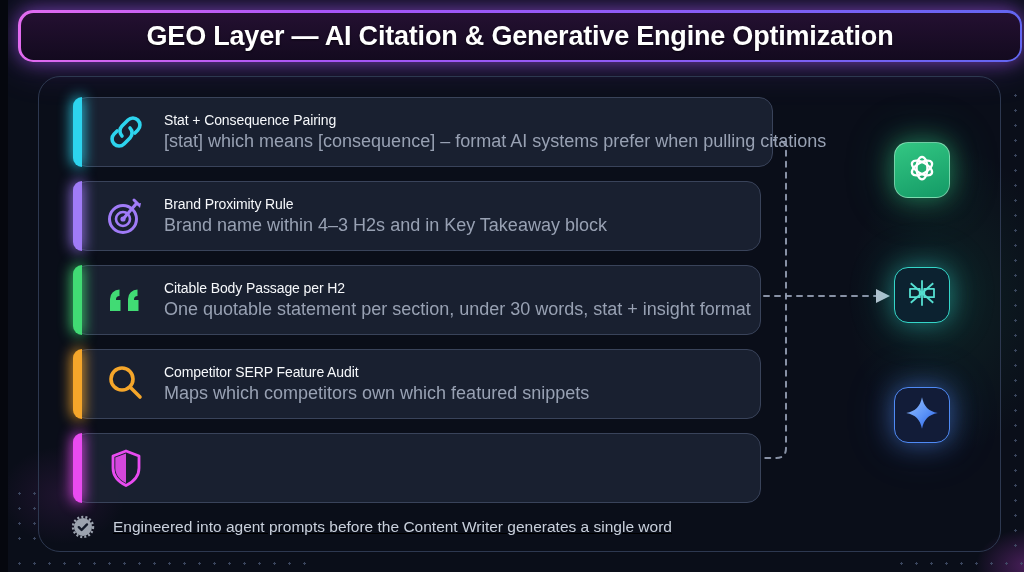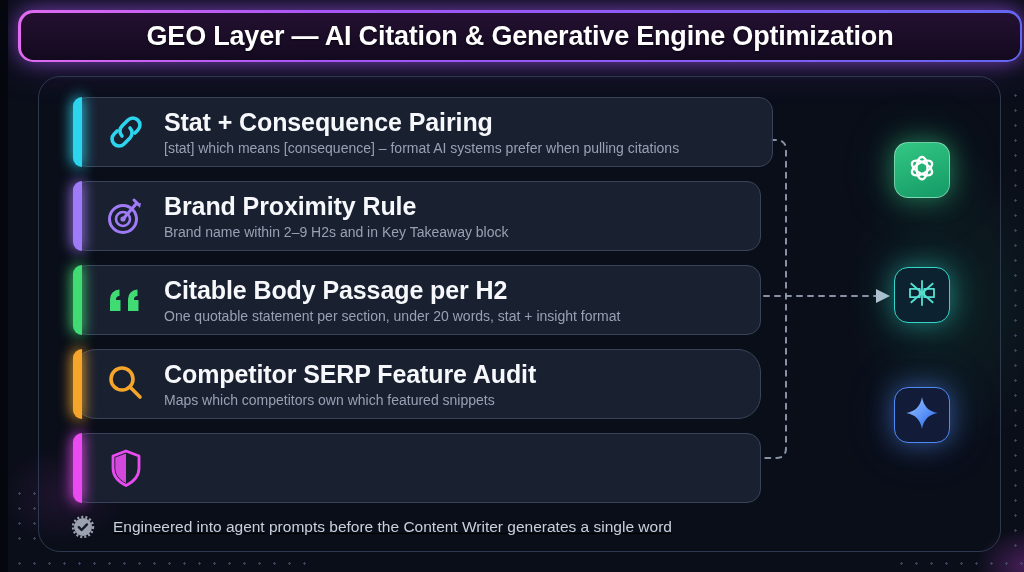--- a/index.html
+++ b/index.html
@@ -54,26 +54,26 @@
   }
   .card .accent{
     position:absolute;left:-1px;top:-1px;bottom:-1px;width:9px;
     background:var(--accent,#22d3ee);
     border-radius:14px 0 0 14px;
     box-shadow:0 0 14px 1px var(--accent,#22d3ee);
   }
   .card-icon{width:44px;height:44px;flex:0 0 44px;display:flex;align-items:center;justify-content:center;}
   .card-icon svg{width:44px;height:44px;}
   .card-text{display:flex;flex-direction:column;gap:3px;min-width:0;}
-  .card-title{color:#f6f8fb;font-size:25px;font-weight:700;letter-spacing:-0.1px;}
-  .card-sub{color:#98a1b3;font-size:14px;font-weight:400;white-space:nowrap;}
+  .card-title{color:#f6f8fb;font-size:14px;font-weight:400;letter-spacing:-0.1px;}
+  .card-sub{color:#98a1b3;font-size:18px;font-weight:400;white-space:nowrap;}
   .card1{top:97px;width:700px;}
   .card2{top:181px;width:688px;}
   .card3{top:265px;width:688px;}
-  .card4{top:349px;width:688px;border-radius:23px;}
+  .card4{top:349px;width:688px;}
   .card5{top:433px;width:688px;}
   
   .connector{position:absolute;left:0;top:0;width:1024px;height:572px;pointer-events:none;}
   .output-label{
     position:absolute;left:752px;top:251px;width:126px;
     text-align:center;color:#e2e7f0;font-size:15px;font-weight:700;line-height:19px;
     text-shadow:0 1px 2px rgba(0,0,0,.7);
   }
   
   .tile{
@@ -154,35 +154,35 @@
         <circle cx="19" cy="25" r="13.5"></circle>
         <circle cx="19" cy="25" r="7" stroke-width="2.6"></circle>
         <circle cx="19" cy="25" r="2.6" fill="#a07bf7" stroke="none"></circle>
         <path d="M20 24 L32 10" stroke-width="3.2"></path>
         <path d="M32 10 l5 -1 -1 5 z" fill="#a07bf7" stroke="none"></path>
         <path d="M30 6 l4 4" stroke-width="3"></path>
       </svg>
     </span>
     <div class="card-text">
       <div class="card-title">Brand Proximity Rule</div>
-      <div class="card-sub">Brand name within 2–9 H2s and in Key Takeaway block</div>
+      <div class="card-sub">Brand name within 4–3 H2s and in Key Takeaway block</div>
     </div>
   </div>
 
   <div class="card card3" style="--accent: #41db74;">
     <span class="card-icon">
       <svg viewBox="0 0 44 44" fill="#41db74" stroke="none">
         <path d="M6 21 a9.5 9.5 0 0 1 9.5 -9.5 v6.5 a3.5 3.5 0 0 0 -3.5 3.5 v0.5 h4.5 v11 h-10.5 z"></path>
         <path d="M24 21 a9.5 9.5 0 0 1 9.5 -9.5 v6.5 a3.5 3.5 0 0 0 -3.5 3.5 v0.5 h4.5 v11 h-10.5 z"></path>
       </svg>
     </span>
     <span class="accent"></span>
     <div class="card-text">
       <div class="card-title">Citable Body Passage per H2</div>
-      <div class="card-sub">One quotable statement per section, under 20 words, stat + insight format</div>
+      <div class="card-sub">One quotable statement per section, under 30 words, stat + insight format</div>
     </div>
   </div>
 
   <div class="card card4" style="--accent: #f5a62a;">
     <span class="accent"></span>
     <span class="card-icon">
       <svg viewBox="0 0 44 44" fill="none" stroke="#f5a62a" stroke-width="3.6" stroke-linecap="round">
         <circle cx="18" cy="17" r="11"></circle>
         <path d="M26.5 25.5 L36 35"></path>
       </svg>

